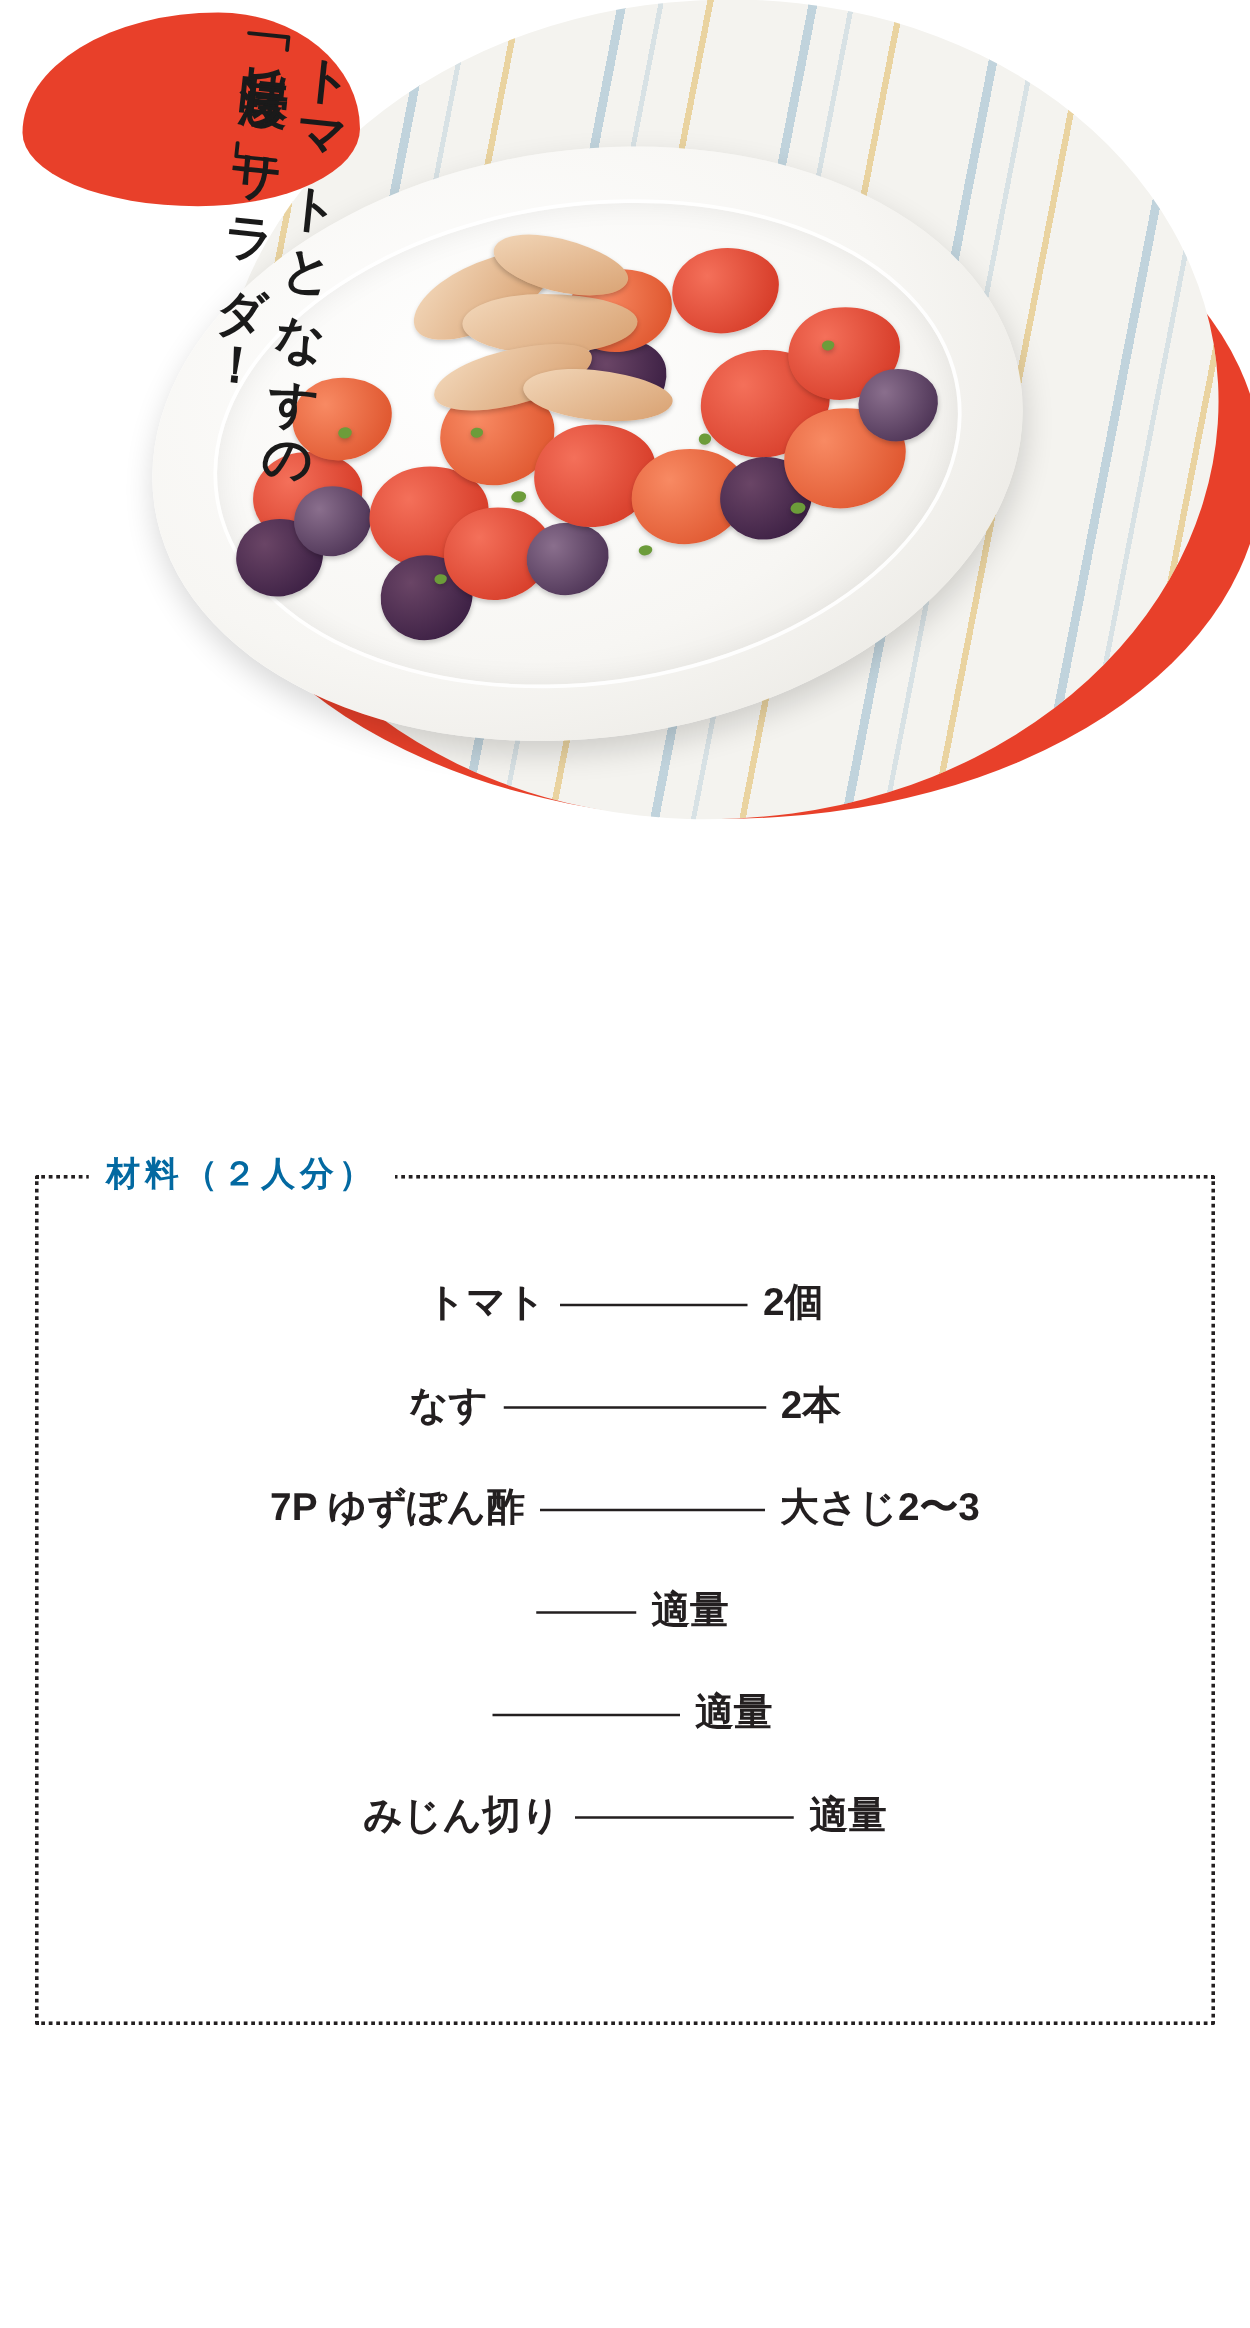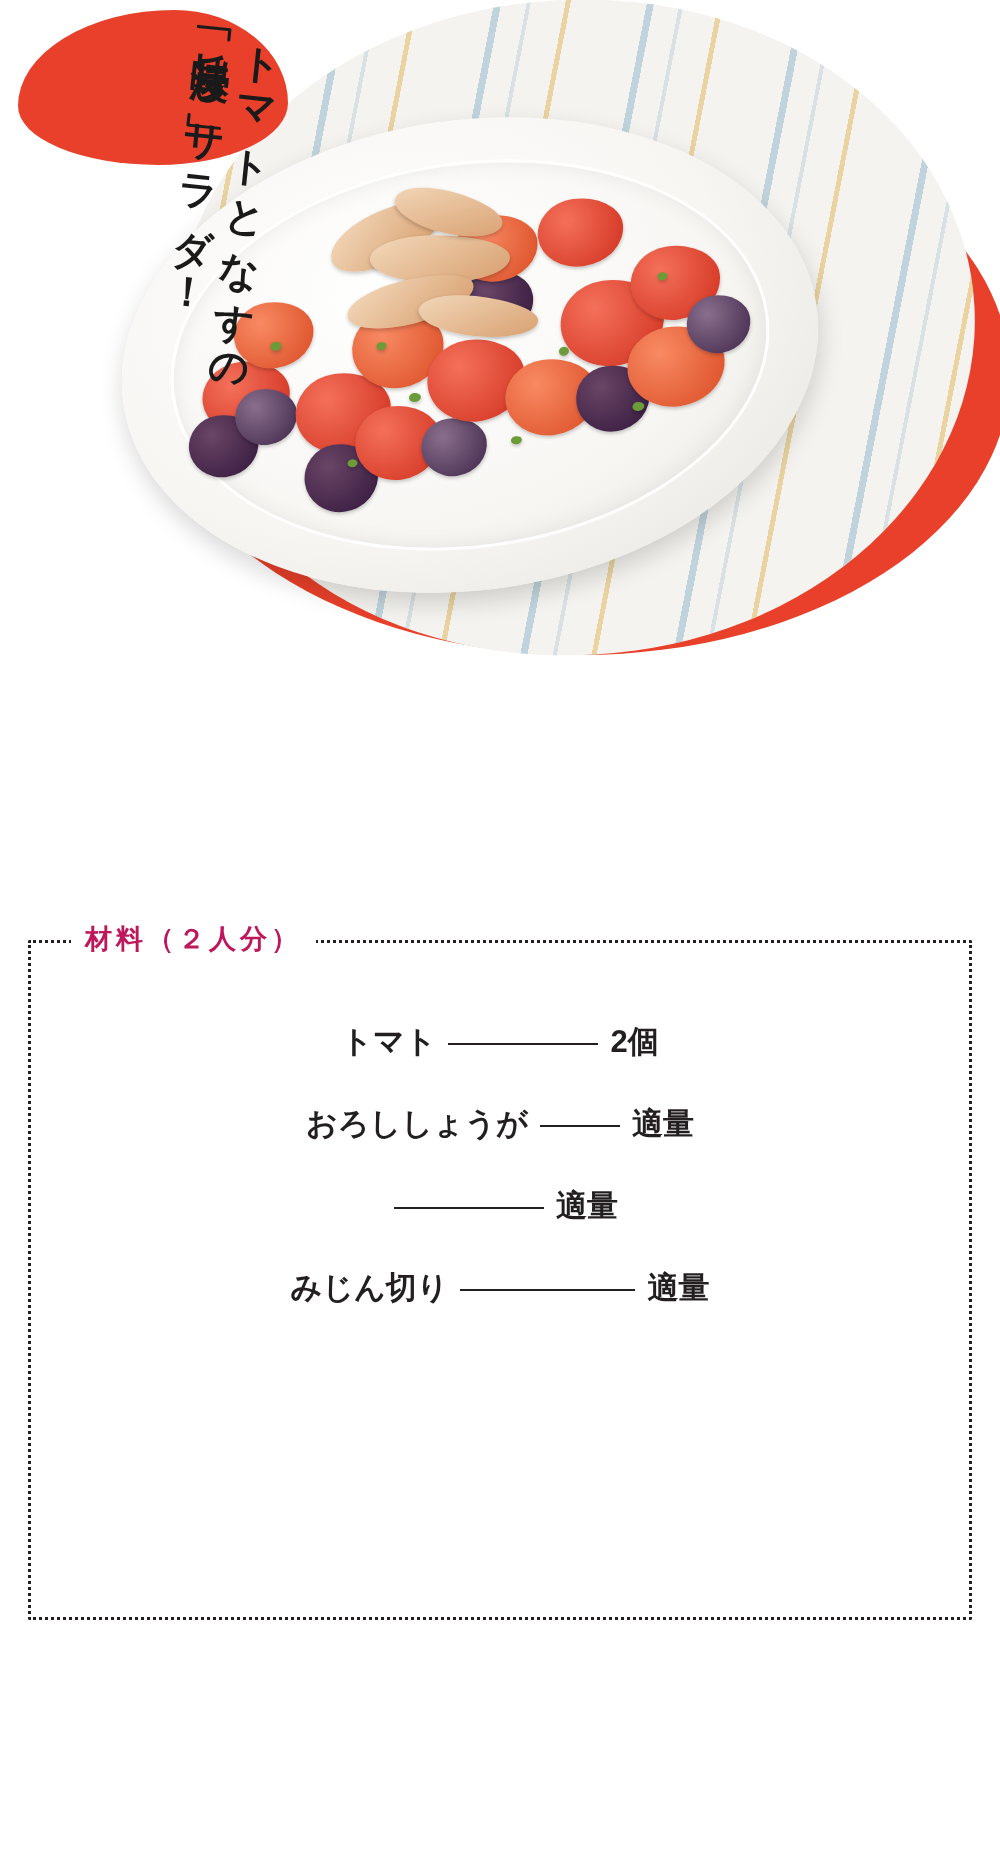--- a/index.html
+++ b/index.html
@@ -161,21 +161,21 @@
   .ing-heading {
     position: absolute;
     left: 40px;
     top: -22px;
     background: #ffffff;
     padding: 0 14px;
     font-family: "DejaVu Serif", "Liberation Serif", serif;
     font-weight: bold;
     font-size: 27px;
     letter-spacing: 4px;
-    color: #be185d;
+    color: #0369a1;
     white-space: nowrap;
   }
   .ing-list {
     position: absolute;
     left: 0;
     top: 58px;
     width: 100%;
   }
   .ing-row {
     display: flex;
@@ -264,25 +264,34 @@
   <div class="ing-heading">材料（２人分）</div>
 
   <div class="ing-list">
 
     <div class="ing-row">
       <span class="ing-name">トマト</span>
       <span class="ing-rule" style="width:150px"></span>
       <span class="ing-amount">2個</span>
     </div>
 
-
-
-
-    <div class="ing-row">
-      <span class="ing-name">おろししょうが</span>
+    <div class="ing-row">
+      <span class="ing-name">なす</span>
+      <span class="ing-rule" style="width:210px"></span>
+      <span class="ing-amount">2本</span>
+    </div>
+
+
+    <div class="ing-row">
+      <span class="ing-name">7P ゆずぽん酢</span>
+      <span class="ing-rule" style="width:180px"></span>
+      <span class="ing-amount">大さじ2〜3</span>
+    </div>
+
+    <div class="ing-row">
       <span class="ing-rule" style="width:80px"></span>
       <span class="ing-amount">適量</span>
     </div>
 
     <div class="ing-row">
       <span class="ing-rule" style="width:150px"></span>
       <span class="ing-amount">適量</span>
     </div>
 
     <div class="ing-row">

